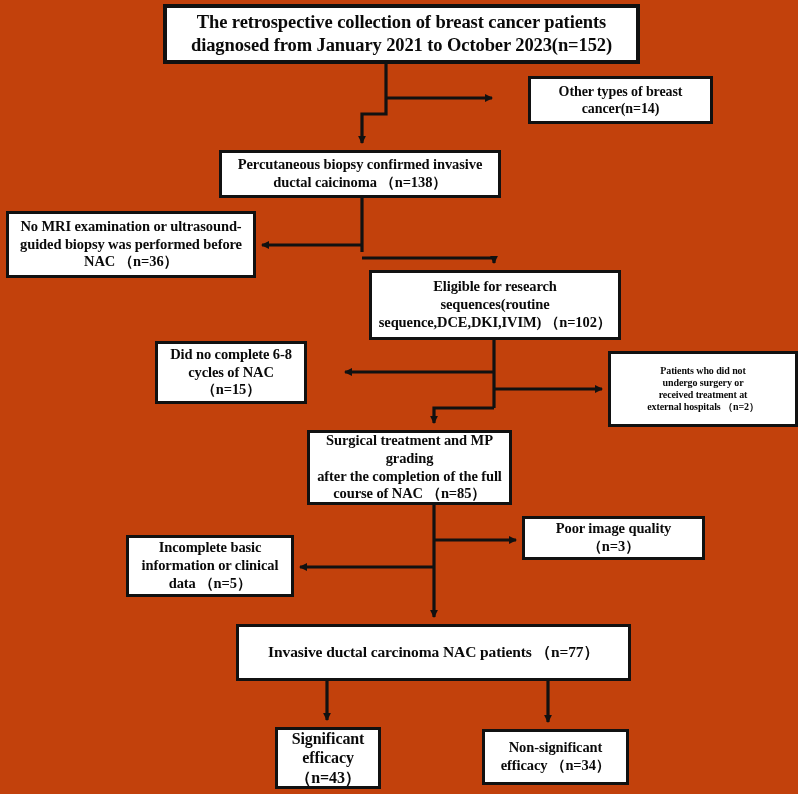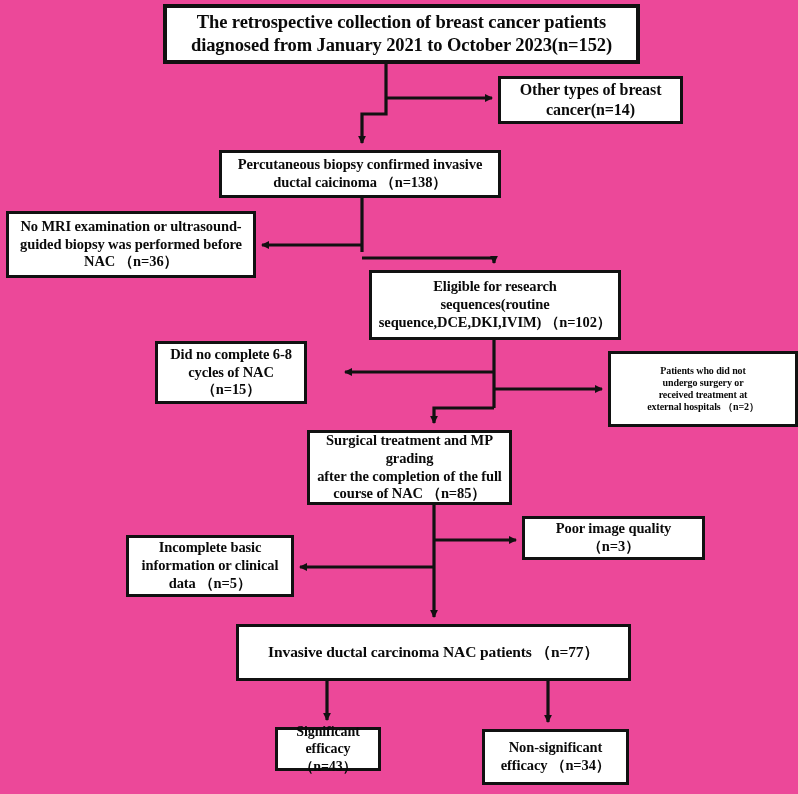--- a/index.html
+++ b/index.html
@@ -4,21 +4,21 @@
 <style>
   html, body {
     margin: 0;
     padding: 0;
     background: #ffffff;
   }
   #canvas {
     position: relative;
     width: 798px;
     height: 794px;
-    background: #ec4899;
+    background: #c2410c;
     overflow: hidden;
     font-family: "Liberation Serif", "DejaVu Serif", serif;
   }
   #connectors {
     position: absolute;
     left: 0;
     top: 0;
     width: 798px;
     height: 794px;
     pointer-events: none;
@@ -37,31 +37,31 @@
     line-height: 1.22;
     padding: 2px 6px;
     letter-spacing: -0.1px;
   }
   .node .txt {
     display: block;
     width: 100%;
     white-space: pre-line;
   }
   .n-root      { left: 163px; top: 4px;   width: 477px; height: 60px;  font-size: 18.5px; border-width: 4px; }
-  .n-other     { left: 498px; top: 76px;  width: 185px; height: 48px;  font-size: 16px; }
+  .n-other     { left: 528px; top: 76px;  width: 185px; height: 48px;  font-size: 14px; }
   .n-idc       { left: 219px; top: 150px; width: 282px; height: 48px;  font-size: 14.5px; }
   .n-nomri     { left: 6px;   top: 211px; width: 250px; height: 67px;  font-size: 14.5px; }
   .n-eligible  { left: 369px; top: 270px; width: 252px; height: 70px;  font-size: 14.5px; }
   .n-cycles    { left: 155px; top: 341px; width: 152px; height: 63px;  font-size: 14.5px; }
   .n-nosurg    { left: 608px; top: 351px; width: 190px; height: 76px;  font-size: 10px; }
   .n-surgical  { left: 307px; top: 430px; width: 205px; height: 75px;  font-size: 14.5px; }
   .n-poorimg   { left: 522px; top: 516px; width: 183px; height: 44px;  font-size: 14.5px; }
   .n-incomp    { left: 126px; top: 535px; width: 168px; height: 62px;  font-size: 14.5px; }
   .n-final     { left: 236px; top: 624px; width: 395px; height: 57px;  font-size: 15.5px; }
-  .n-sig       { left: 275px; top: 727px; width: 106px; height: 44px;  font-size: 14px; }
+  .n-sig       { left: 275px; top: 727px; width: 106px; height: 62px;  font-size: 16px; }
   .n-nonsig    { left: 482px; top: 729px; width: 147px; height: 56px;  font-size: 14.5px; text-align: center; }
 </style>
 </head>
 <body>
 
 <div id="canvas">
 
   <svg id="connectors" viewBox="0 0 798 794" xmlns="http://www.w3.org/2000/svg">
     <defs>
       <marker id="ah" markerWidth="9" markerHeight="9" refX="7.4" refY="4.5" orient="auto" markerUnits="userSpaceOnUse">

